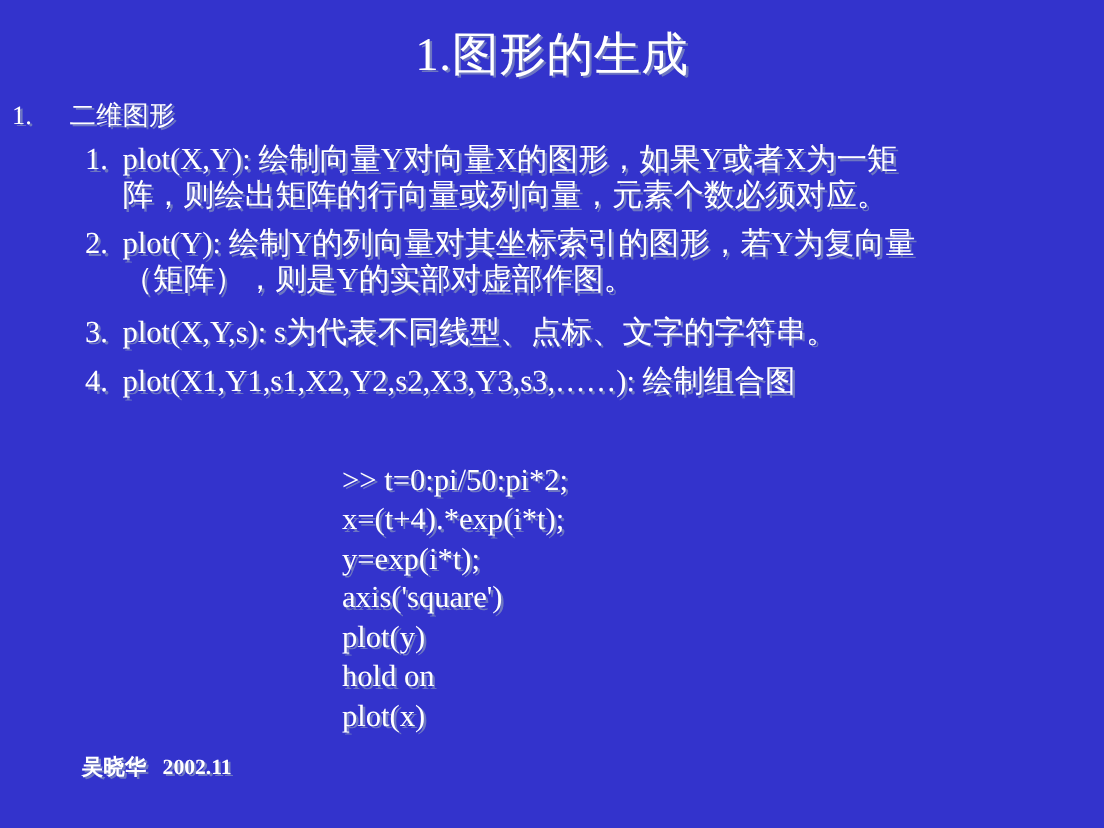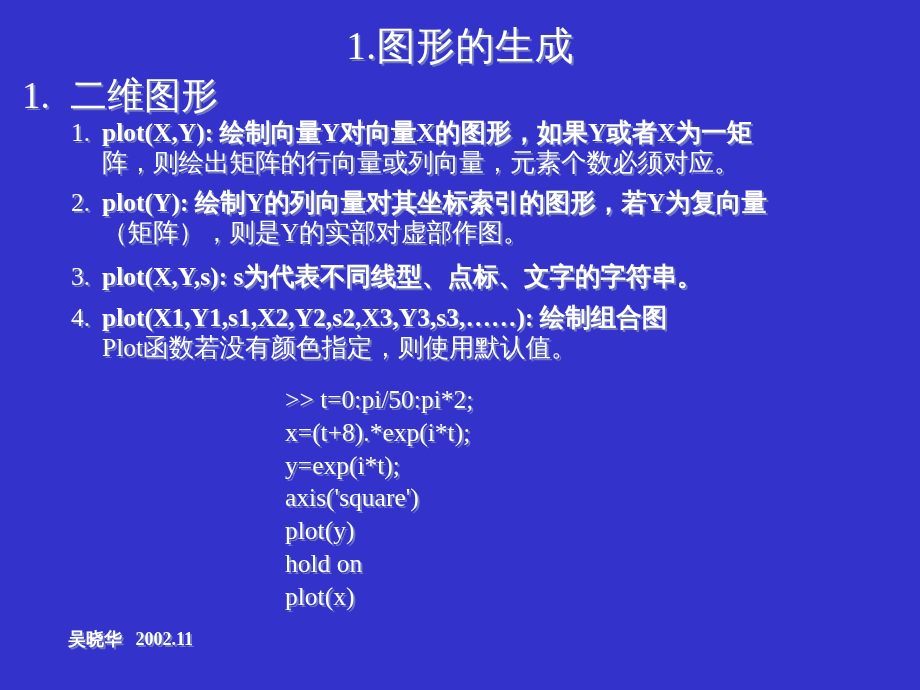--- a/index.html
+++ b/index.html
@@ -36,24 +36,23 @@
     line-height: 48px;
     letter-spacing: 0.5px;
     white-space: nowrap;
   }
 
   
   .heading-l1 {
     position: absolute;
     left: 10px;
     top: 76px;
-    font-size: 37px;
+    font-size: 22px;
     line-height: 40px;
     white-space: nowrap;
-    margin-left: 12px;
   }
   .heading-l1 .marker {
     display: inline-block;
     min-width: 48px;
   }
 
   
   .sub-list {
     position: absolute;
     left: 52px;
@@ -70,21 +69,20 @@
   .sub-item .marker {
     position: absolute;
     left: 4px;
     top: 0;
     width: 34px;
     text-align: right;
     font-size: 25.5px;
   }
   .sub-item .body {
     display: block;
-    font-weight: bold;
   }
   .sub-item .cont {
     display: block;
   }
   .sub-item.item-1 { margin-bottom: 10px; }
   .sub-item.item-2 { margin-bottom: 14px; }
   .sub-item.item-3 { margin-bottom: 11px; }
   .sub-item.item-4 { margin-bottom: 0; }
 
   
@@ -137,28 +135,27 @@
     </div>
 
     <div class="sub-item item-3">
       <span class="marker shadowed">3.</span>
       <span class="body shadowed">plot(X,Y,s): s为代表不同线型、点标、文字的字符串。</span>
     </div>
 
     <div class="sub-item item-4">
       <span class="marker shadowed">4.</span>
       <span class="body shadowed">plot(X1,Y1,s1,X2,Y2,s2,X3,Y3,s3,……): 绘制组合图</span>
-      <span class="cont shadowed">Plot函数若没有颜色指定，则使用默认值。</span>
     </div>
 
   </div>
 
   <div class="code-block">
     <span class="code-line shadowed">&gt;&gt; t=0:pi/50:pi*2;</span>
-    <span class="code-line shadowed">x=(t+8).*exp(i*t);</span>
+    <span class="code-line shadowed">x=(t+4).*exp(i*t);</span>
     <span class="code-line shadowed">y=exp(i*t);</span>
     <span class="code-line shadowed">axis('square')</span>
     <span class="code-line shadowed">plot(y)</span>
     <span class="code-line shadowed">hold on</span>
     <span class="code-line shadowed">plot(x)</span>
   </div>
 
   <div class="footer shadowed">吴晓华   2002.11</div>
 
 </div>

